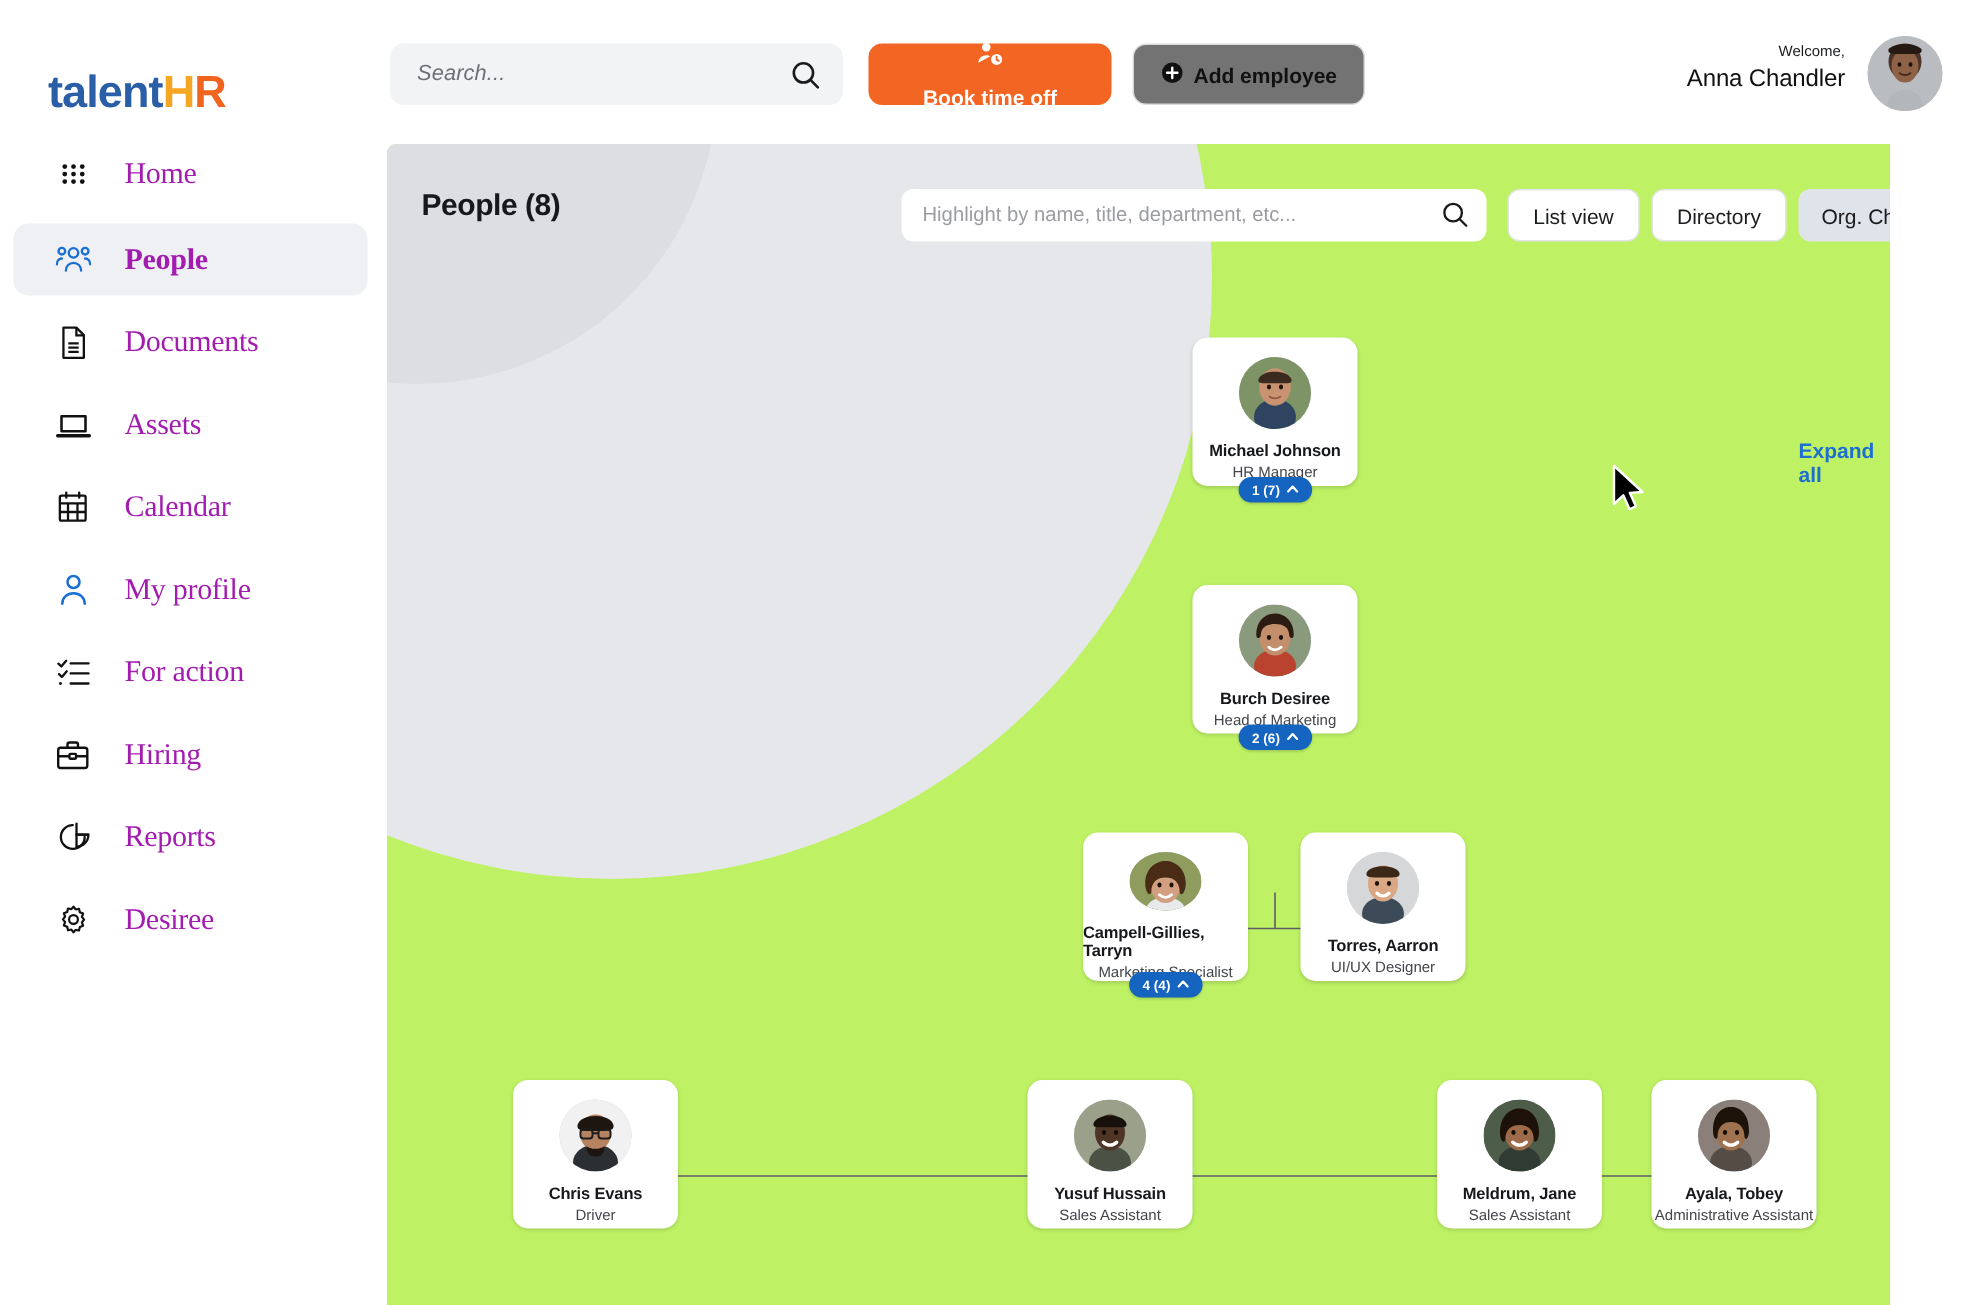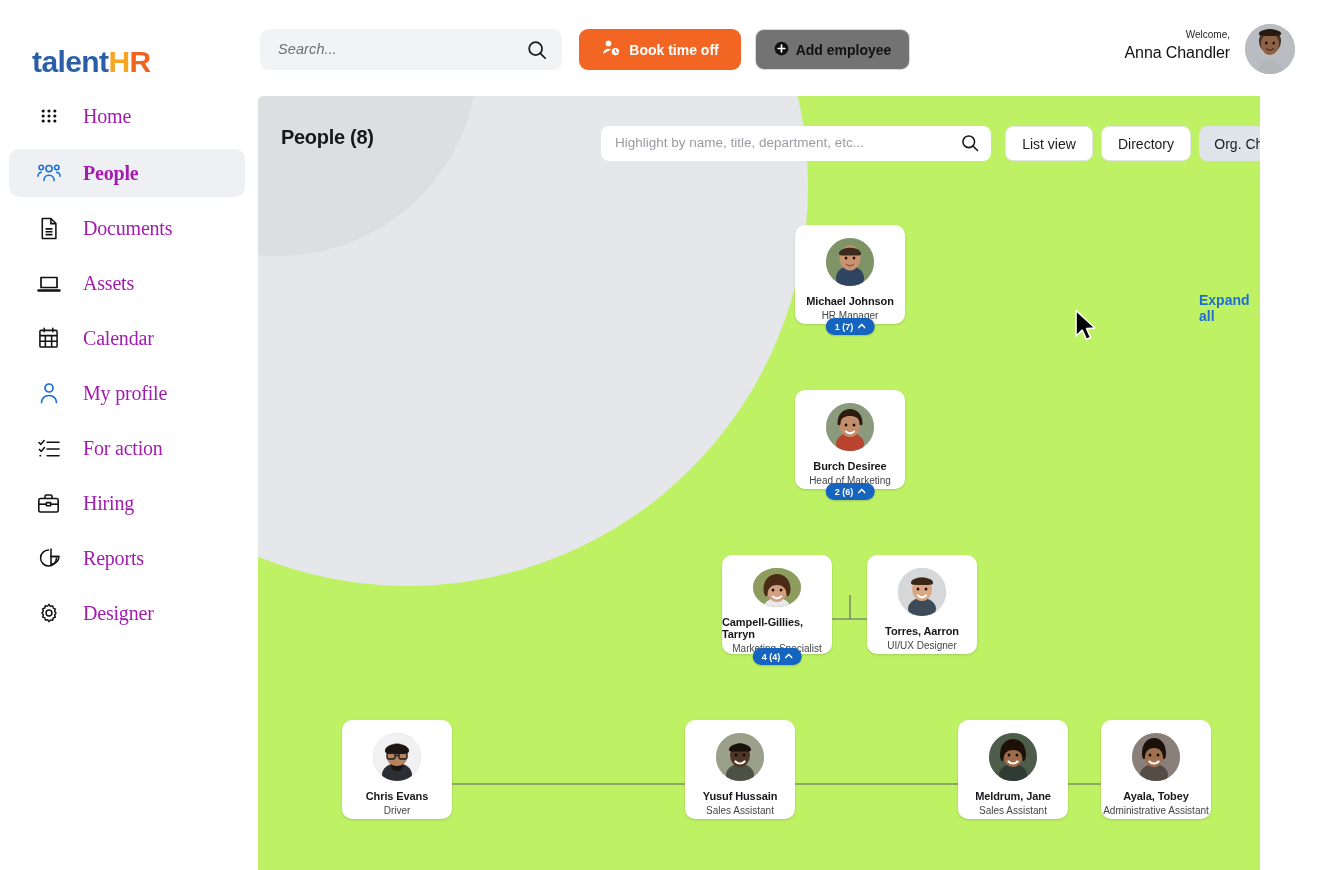--- a/index.html
+++ b/index.html
@@ -25,21 +25,21 @@
   .search-box .ph {
     position:absolute; left:18px; top:12px; font-size:14.5px; font-style:italic;
     color:#6d6f74; letter-spacing:0.1px;
   }
   .search-box .mg { position:absolute; right:14px; top:10px; }
 
   .btn-timeoff {
     position:absolute; left:579px; top:29px; width:162px; height:41px;
     background:#f26522; border-radius:9px; color:#fff;
     display:flex; align-items:center; justify-content:center; gap:8px;
-    font-size:14px; font-weight:700; cursor:pointer;
+    font-size:14px; font-weight:700; cursor:pointer;flex-direction:column;
   }
   .btn-addemp {
     position:absolute; left:755px; top:29px; width:155px; height:41px;
     background:#737373; border:1px solid #d9dbdf; border-radius:9px; color:#111;
     display:flex; align-items:center; justify-content:center; gap:7px;
     font-size:14px; font-weight:700; cursor:pointer;
   }
 
   .welcome { position:absolute; right:90px; top:28px; text-align:right; line-height:1.35; }
   .welcome .w1 { font-size:10px; color:#1b1c1e; }
@@ -291,21 +291,21 @@
       <span class="lbl">Reports</span>
     </div>
 
     <div class="nav-item" style="margin-top:7px">
       <span class="nav-ico">
         <svg width="22" height="22" viewBox="0 0 24 24" fill="none" stroke="#111" stroke-width="1.6">
           <path d="M12 2.6l1.5 2.1 2.5-.5.6 2.5 2.4 1-.9 2.4 1.6 2-1.6 2 .9 2.4-2.4 1-.6 2.5-2.5-.5L12 21.4l-1.5-2.1-2.5.5-.6-2.5-2.4-1 .9-2.4-1.6-2 1.6-2-.9-2.4 2.4-1 .6-2.5 2.5.5z" stroke-linejoin="round"></path>
           <circle cx="12" cy="12" r="3.2"></circle>
         </svg>
       </span>
-      <span class="lbl">Designer</span>
+      <span class="lbl">Desiree</span>
     </div>
   </div>
 
   <div class="content">
     <div class="deco1"></div>
     <div class="deco2"></div>
 
     <div class="people-title">People (8)</div>
 
     <div class="highlight-box">

